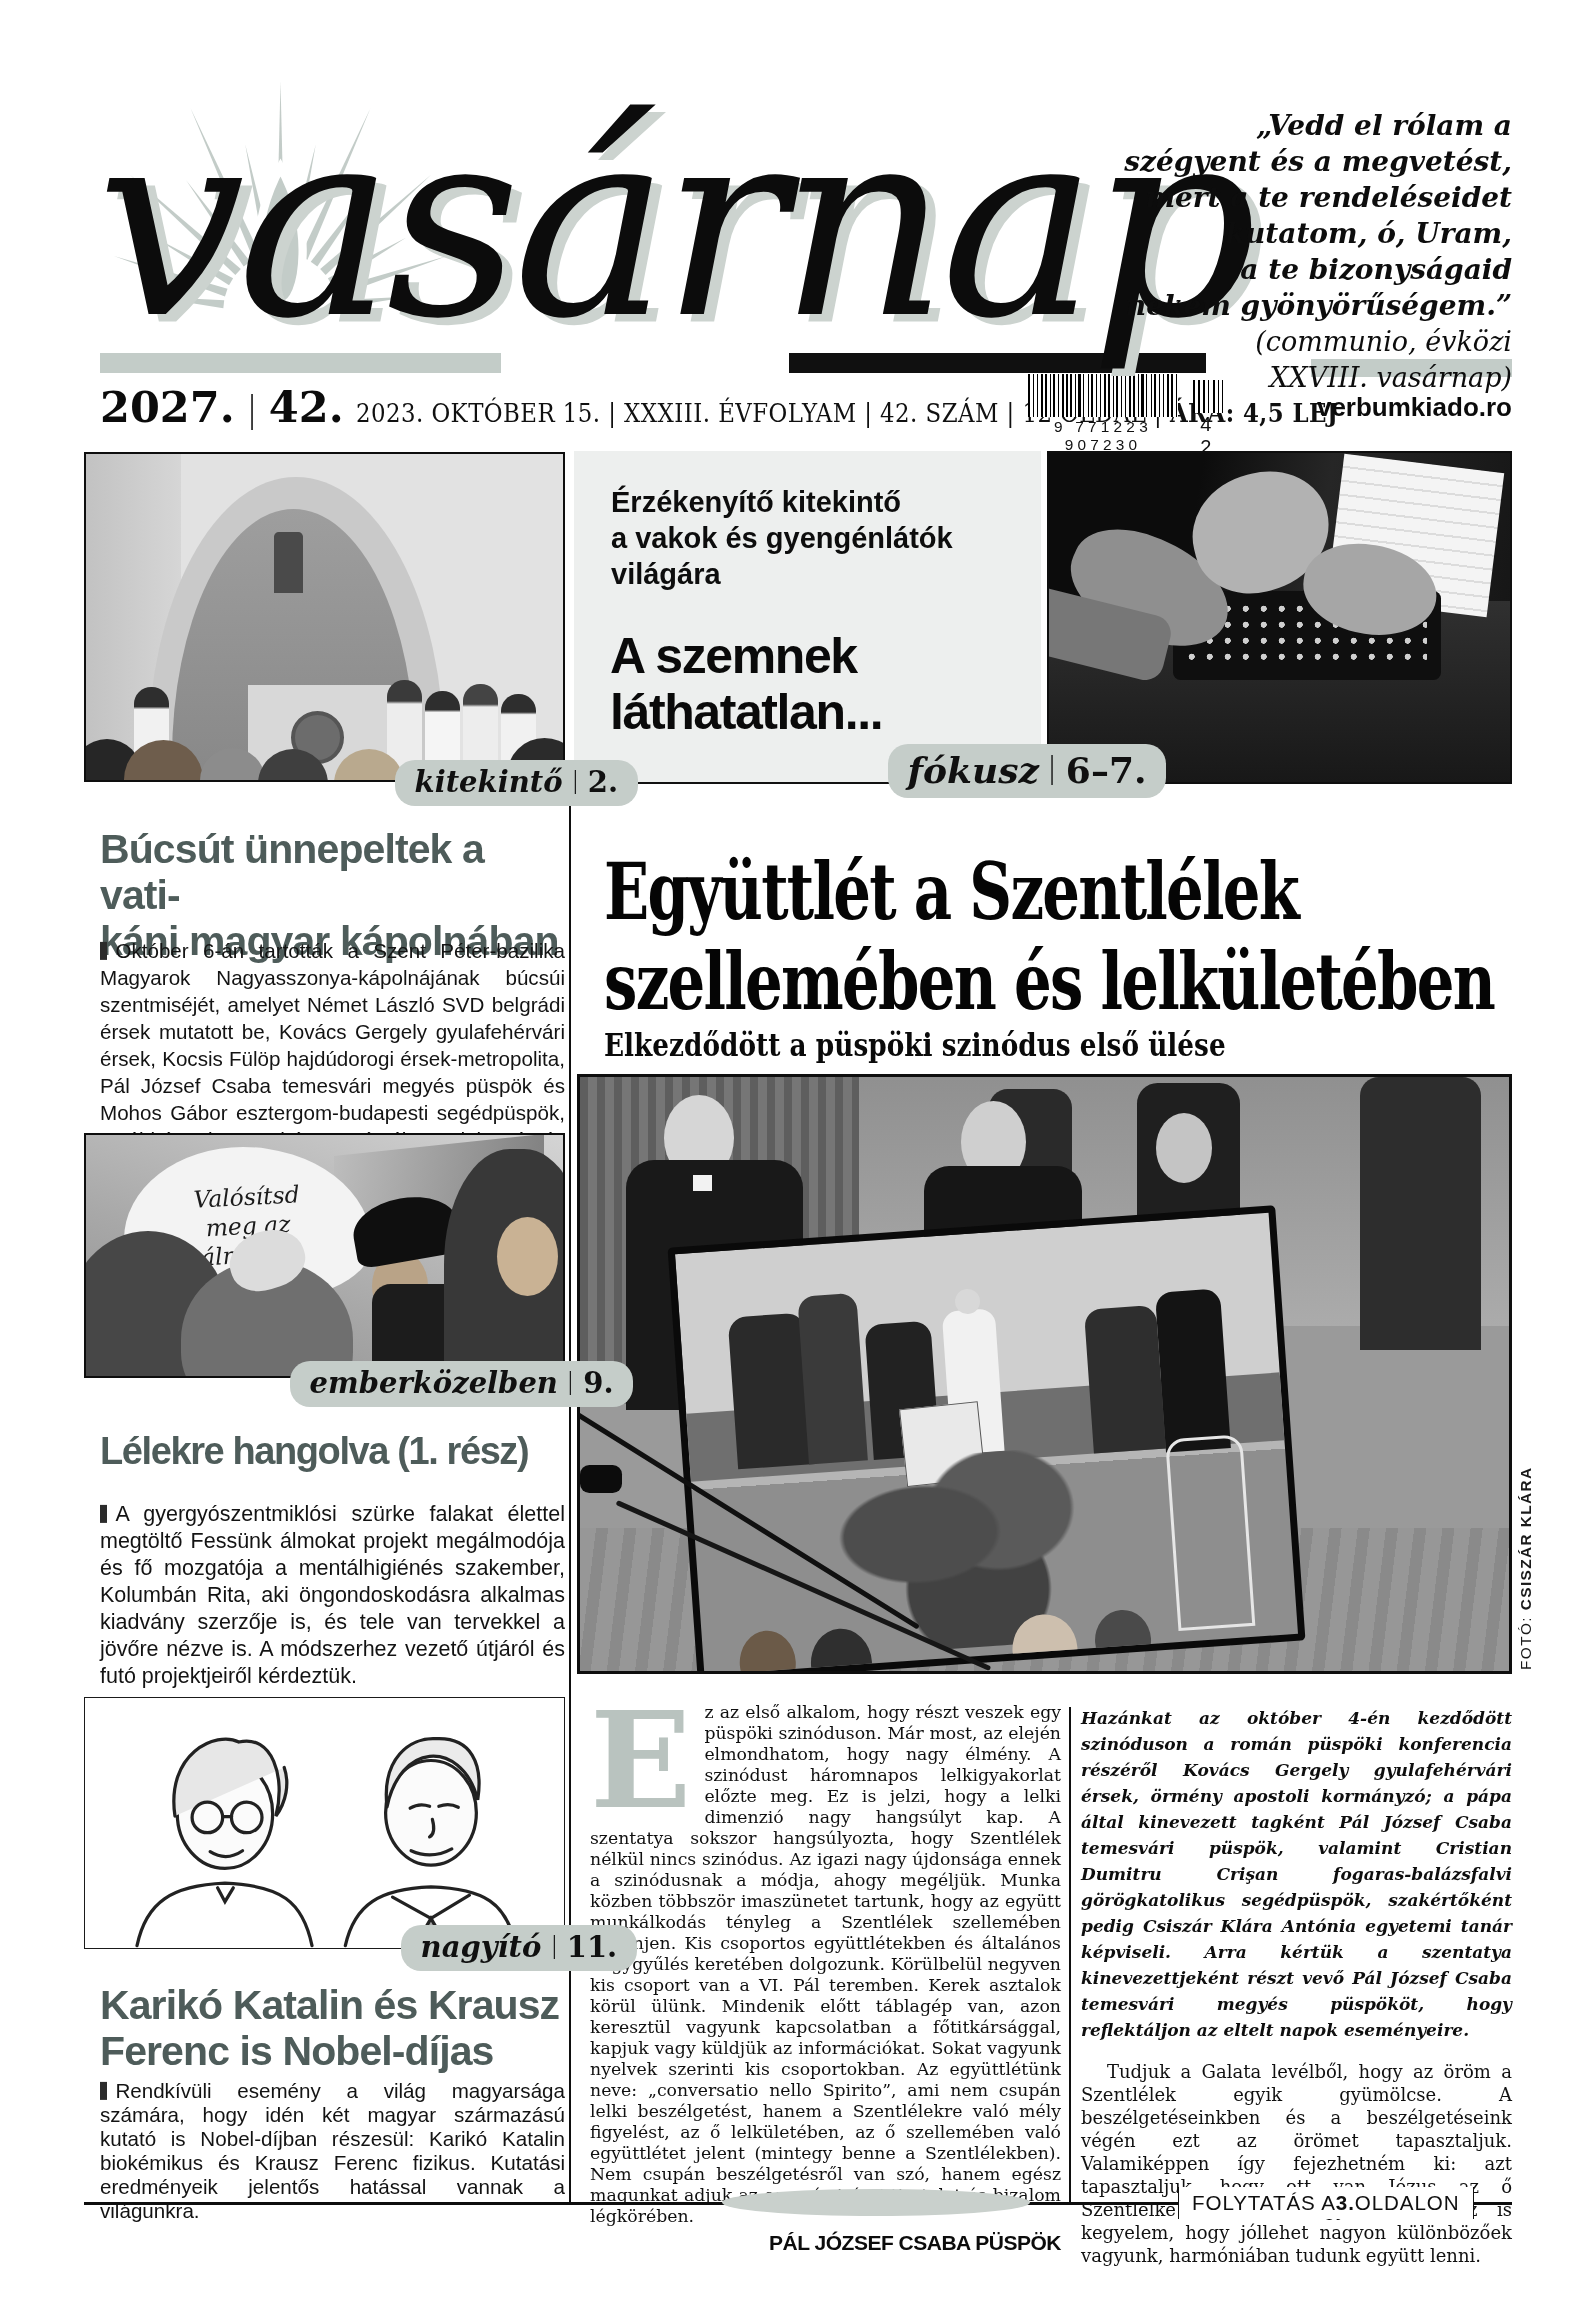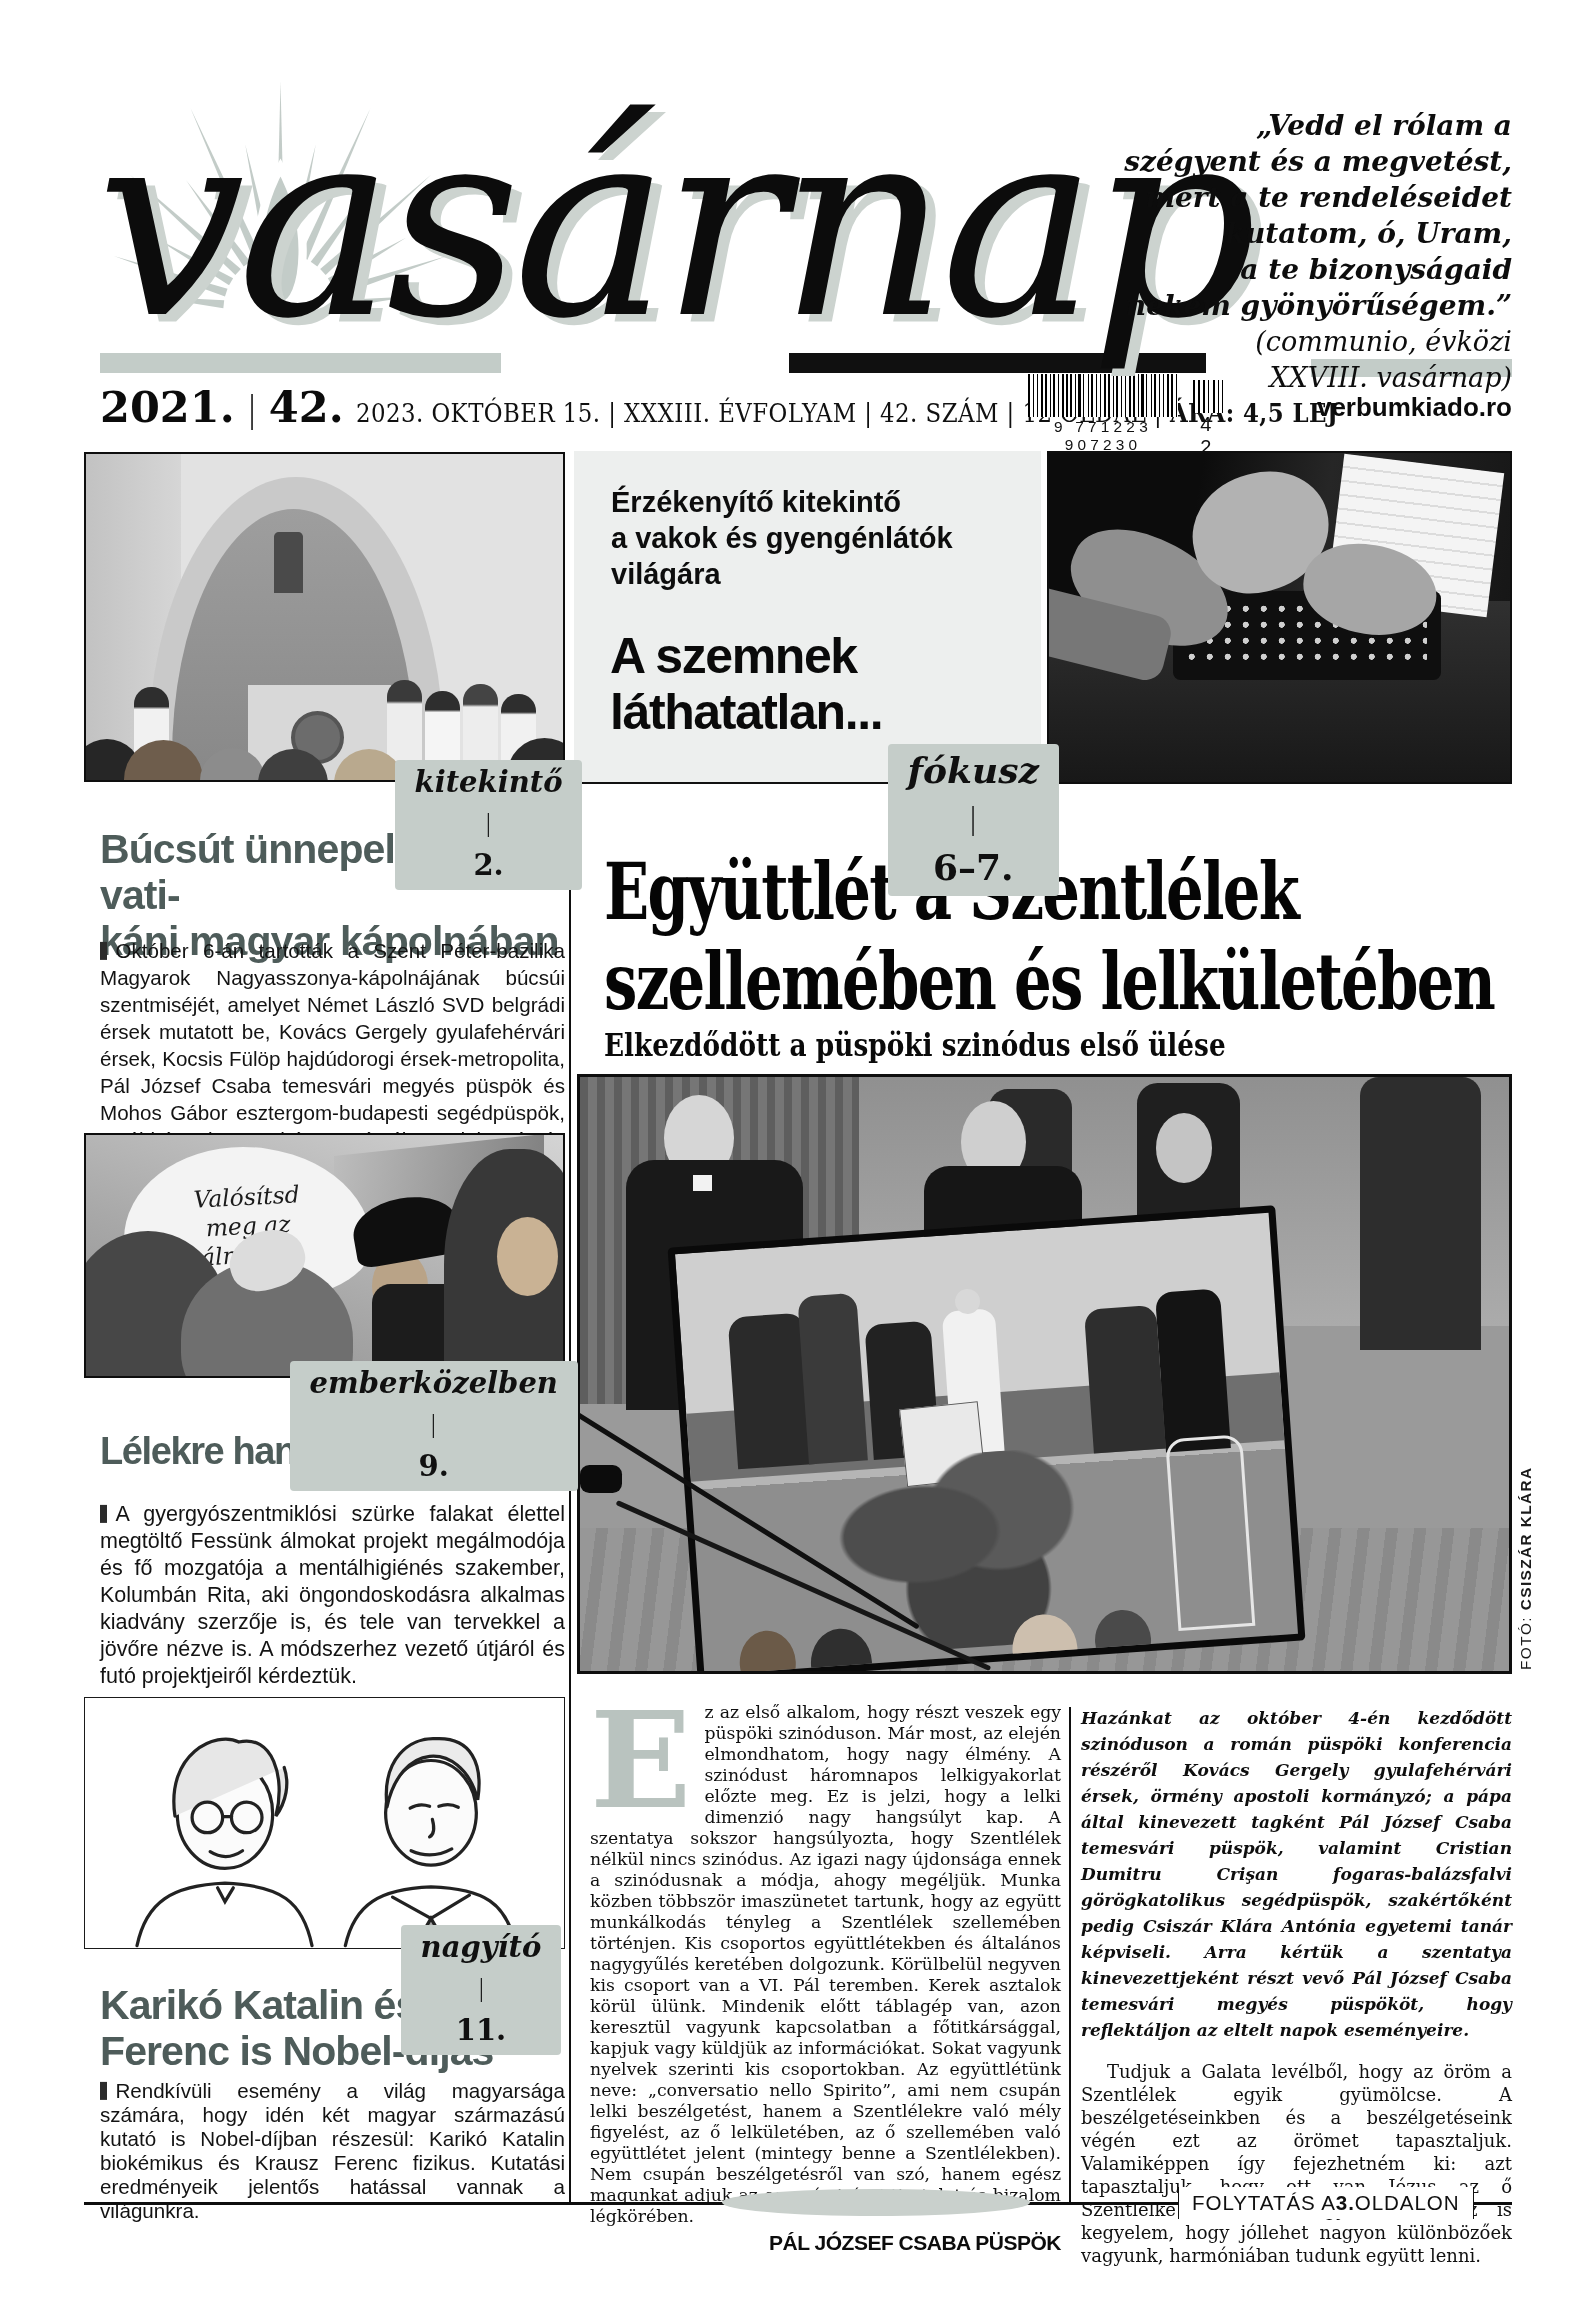--- a/index.html
+++ b/index.html
@@ -31,22 +31,22 @@
            background:repeating-linear-gradient(90deg,#000 0 2.3px,#fff 2.3px 5.1px,#000 5.1px 6.5px,#fff 6.5px 9.8px);}
   .bc-num{left:1026px;top:418px;width:154px;font-size:15.4px;letter-spacing:4.2px;text-align:center;}
   .bc-addon-num{left:1193px;top:413px;width:30px;font-size:20px;letter-spacing:4.2px;text-align:center;}
   .website{left:1304px;top:392px;width:208px;text-align:right;font-weight:bold;font-size:26px;color:#0b0b0b;}
 
   
   .photo{border:2.8px solid #0e0e0e;box-sizing:border-box;overflow:hidden;background:#c9c9c9;}
   .shape{position:absolute;}
 
   
-  .tag{display:flex;align-items:center;gap:9.3px;background:#c5cdc9;border-radius:4px;
-       padding:4.7px 19.6px 7.5px 19.6px;z-index:5;white-space:nowrap;color:#101010;flex-direction:column;}
+  .tag{display:flex;align-items:flex-start;gap:9.3px;background:#c5cdc9;border-radius:20px;
+       padding:4.7px 19.6px 7.5px 19.6px;z-index:5;white-space:nowrap;color:#101010;}
   .tag .topic{font-family:"DejaVu Serif",serif;font-style:italic;font-weight:bold;font-size:29px;}
   .tag .bar-glyph{font-size:26px;transform:scaleX(.55);display:inline-block;}
   .tag .pg{font-family:"DejaVu Serif",serif;font-weight:bold;font-size:29px;}
   .tag.big .topic,.tag.big .pg{font-size:36px;}
   .tag.big .bar-glyph{font-size:32px;}
 
   
   .green-h{font-weight:bold;color:#4e5c5a;letter-spacing:-0.9px;}
   .green-h .hl{display:block;font-size:41px;line-height:46px;}
   .sans-body{font-size:20.6px;line-height:27px;text-align:justify;color:#131313;}
@@ -122,21 +122,21 @@
     <div>nekem gyönyörűségem.”</div>
     <div class="src">(communio, évközi</div>
     <div class="src">XXVIII. vasárnap)</div>
   </div>
 
   <div class="abs bar" style="left:100px;top:353px;width:401px;"></div>
   <div class="abs bar black" style="left:789px;top:353px;width:417px;"></div>
   <div class="abs bar" style="left:1311px;top:359px;width:201px;height:18px;"></div>
 
   <div class="abs dateline">
-    <span class="dl-year">2021.</span>
+    <span class="dl-year">2027.</span>
     <span class="dl-bar">|</span>
     <span class="dl-num">42.</span>
     <span class="dl-rest"><span>2023. OKTÓBER 15. | XXXIII. ÉVFOLYAM | 42. SZÁM  |  12 OLDAL  | </span><span class="dl-price">ÁRA: 4,5 LEJ</span></span>
   </div>
 
   <div class="abs barcode"></div>
   <div class="abs barcode-addon"></div>
   <div class="abs bc-num">9 771223 907230</div>
   <div class="abs bc-addon-num">4 2</div>
   <div class="abs website">verbumkiado.ro</div>

